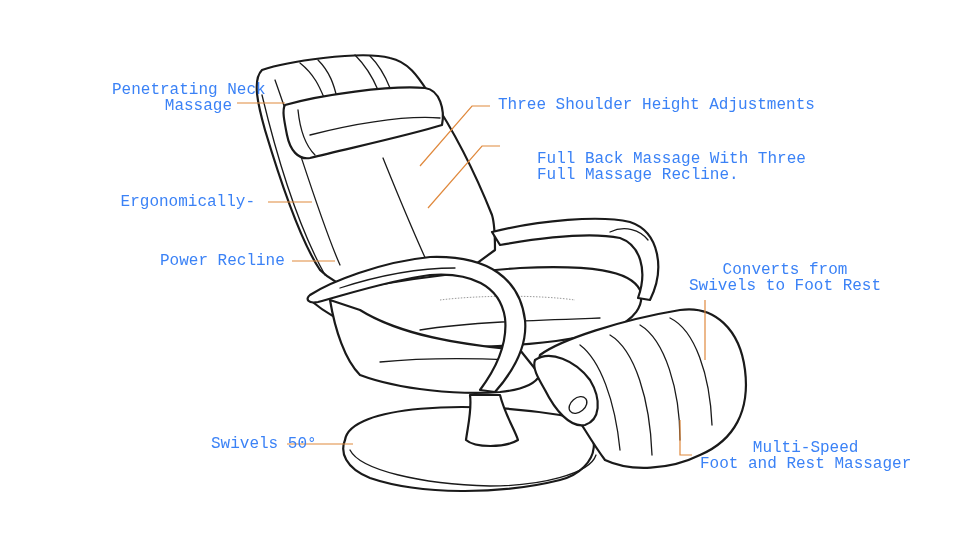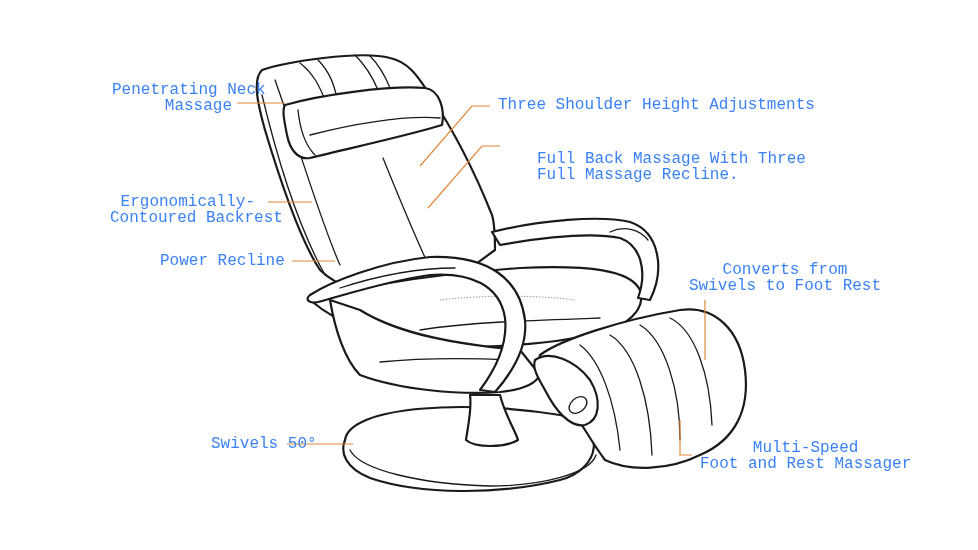--- a/index.html
+++ b/index.html
@@ -92,21 +92,20 @@
   </div>
   <div class="label left" style="left:498px; top:97px;">
     <span>Three Shoulder Height Adjustments</span>
   </div>
   <div class="label left" style="left:509px; top:151px;margin-left:28px;">
     <span>Full Back Massage With Three</span>
     <span>Full Massage Recline.</span>
   </div>
   <div class="label right" style="left:110px; top:194px; width:145px;">
     <span>Ergonomically-</span>
-    <span>Contoured Backrest</span>
   </div>
   <div class="label right" style="left:160px; top:253px; width:123px;">
     <span>Power Recline</span>
   </div>
   <div class="label left" style="left:689px; top:262px;text-align:center;">
     <span>Converts from</span>
     <span>Swivels to Foot Rest</span>
   </div>
   <div class="label left" style="left:700px; top:440px;text-align:center;">
     <span>Multi-Speed</span>

